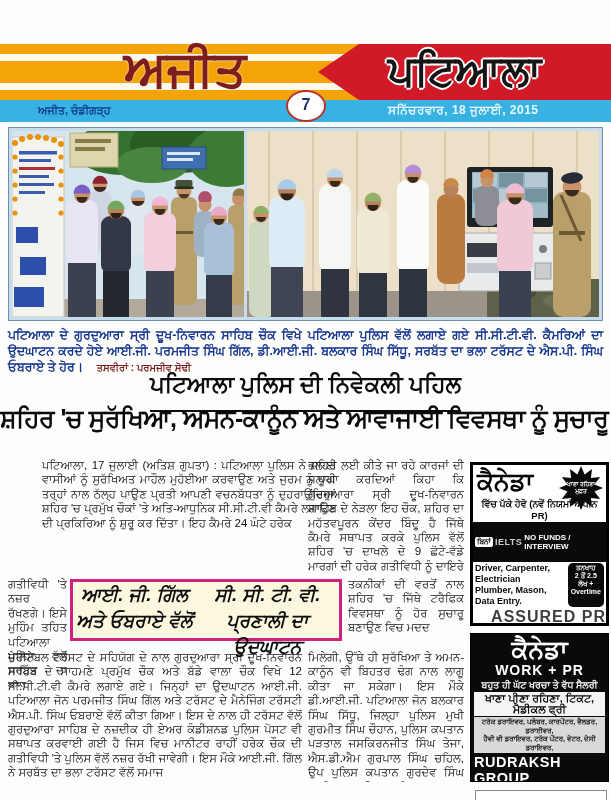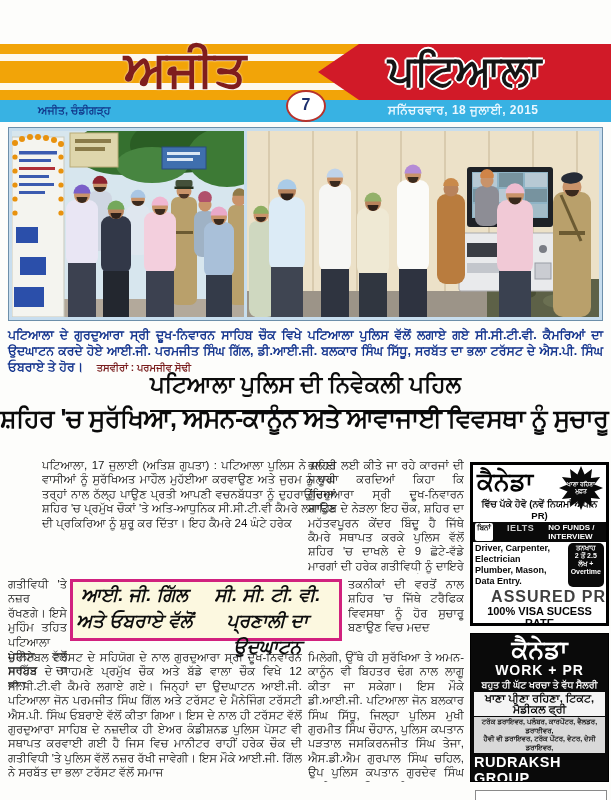--- a/index.html
+++ b/index.html
@@ -67,21 +67,21 @@
   
   .ad1{left:470px;top:462px;width:139px;height:164px;background:#fff;border:3px solid #000;box-sizing:border-box;
     display:flex;flex-direction:column;overflow:hidden;}
   .ad1-toprow{display:flex;align-items:flex-start;justify-content:space-between;padding:1px 2px 0 4px;height:32px;}
   .ad1-title{font-size:25px;font-weight:900;line-height:30px;color:#050505;}
   .starburst{position:relative;width:46px;height:44px;flex:0 0 auto;}
   .starburst svg{position:absolute;inset:0;}
   .starburst-text{position:absolute;inset:0;display:flex;align-items:center;justify-content:center;text-align:center;
     color:#fff;font-size:6px;font-weight:bold;line-height:7px;padding:6px;}
   .ad1-sub{font-size:9.5px;font-weight:900;text-align:center;line-height:12px;color:#050505;}
-  .ad1-bar{background:#0a0a0a;color:#fff;display:flex;gap:14px;padding:1px 2px;font-weight:900;}
+  .ad1-bar{background:#0a0a0a;color:#fff;display:flex;align-items:center;gap:2px;padding:11px 2px;font-weight:900;}
   .ad1-bar .chip{background:#fff;color:#000;font-size:7.5px;padding:0 2px;border-radius:2px;}
   .ad1-bar .word{font-size:9px;color:#cfcfcf;letter-spacing:.5px;}
   .ad1-bar .rest{font-size:8px;}
   .ad1-jobsrow{display:flex;justify-content:space-between;padding:1px 2px;}
   .ad1-jobs{font-size:9px;font-weight:900;line-height:11px;color:#050505;}
   .salary-box{background:#0a0a0a;color:#fff;border-radius:5px;padding:1px 3px;text-align:center;
     font-size:7px;font-weight:bold;line-height:8px;flex:0 0 auto;}
   .ad1-assured{font-size:16px;font-weight:900;text-align:right;line-height:17px;letter-spacing:1px;color:#404040;}
   .ad1-visa{font-size:11px;font-weight:900;text-align:center;line-height:12px;color:#050505;}
 

